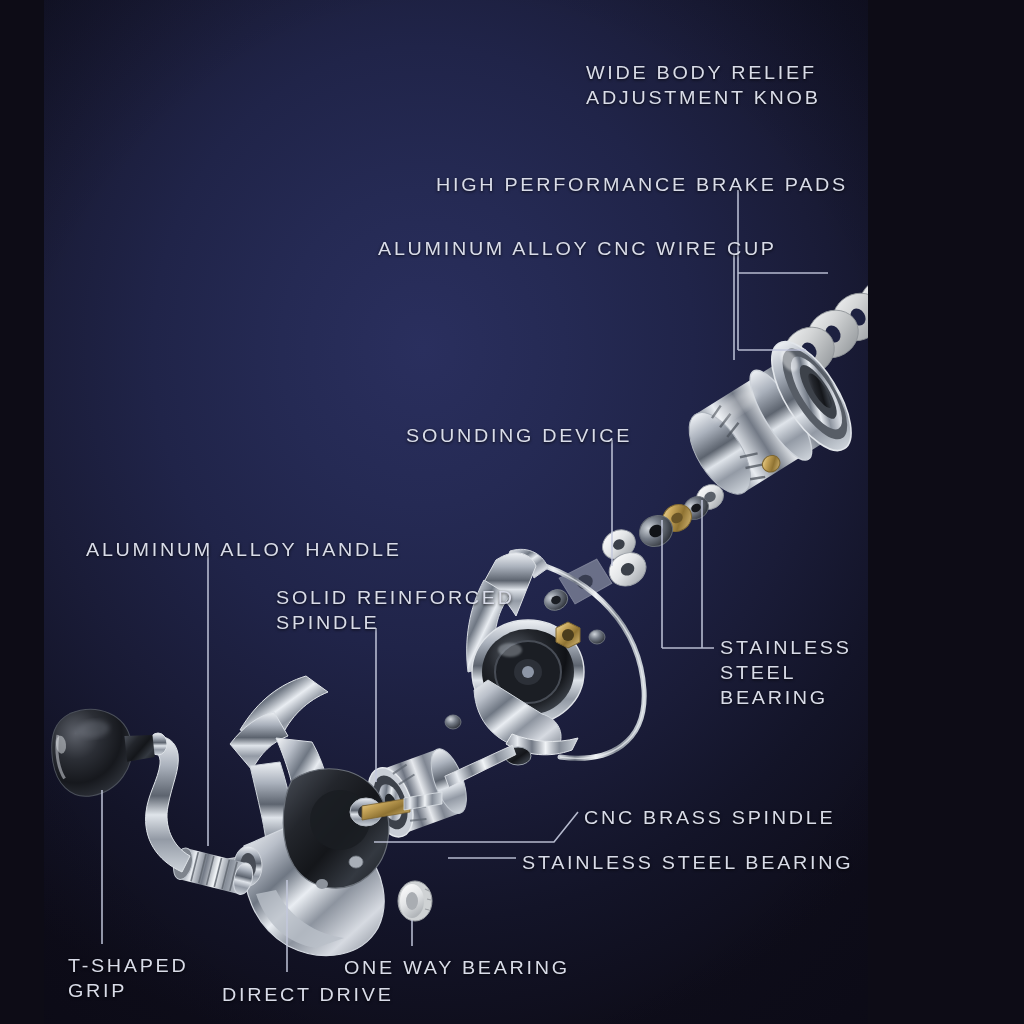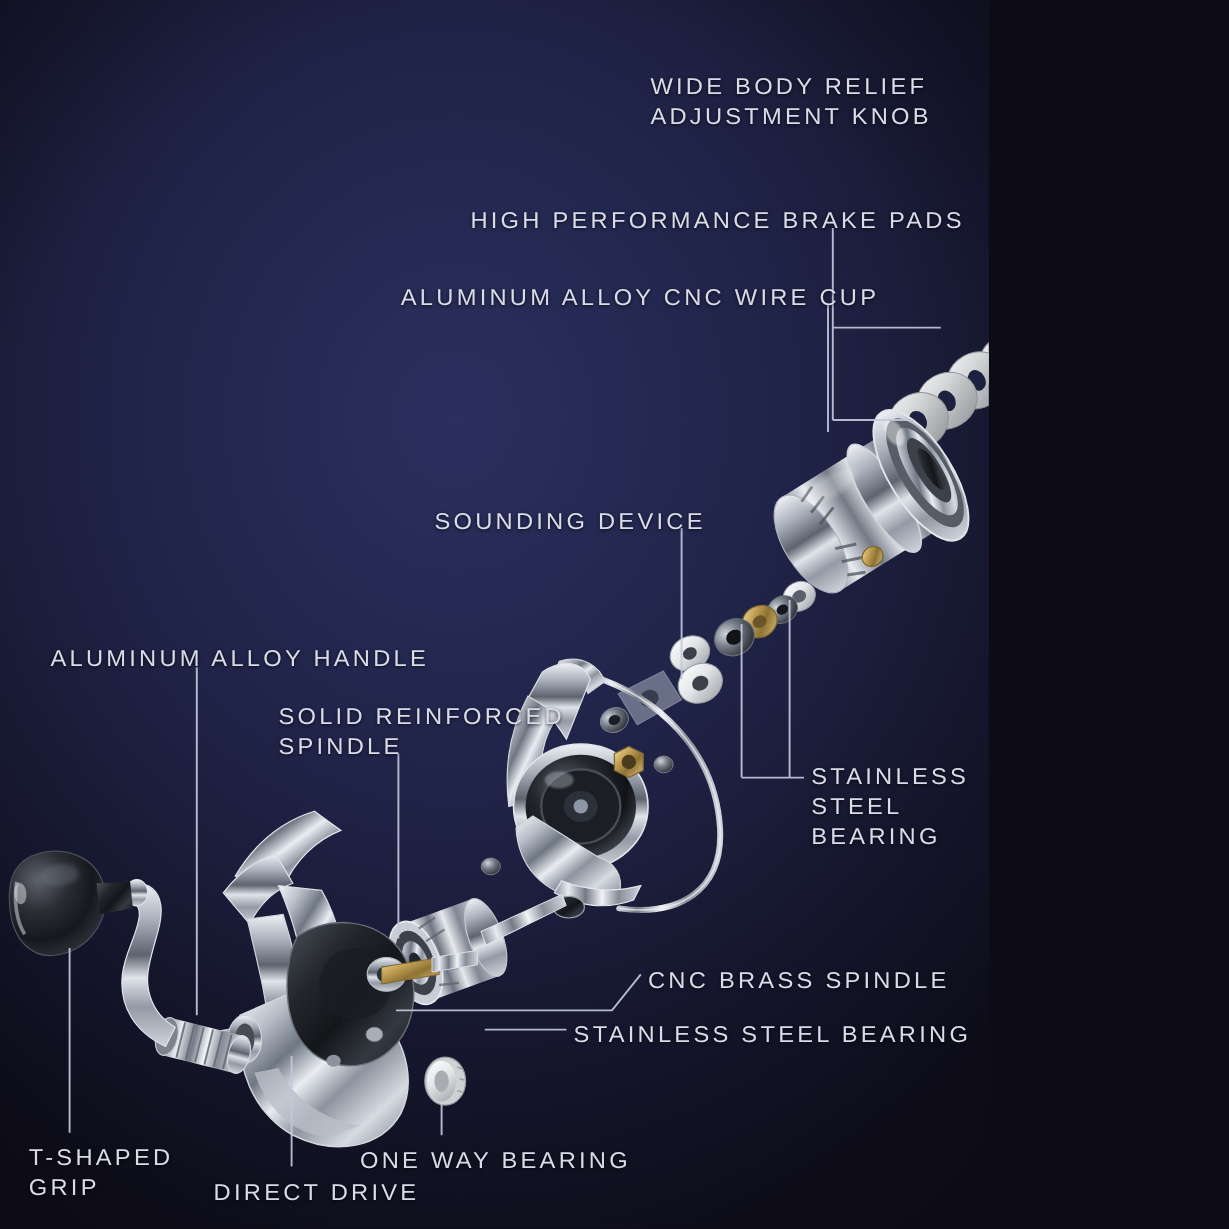--- a/index.html
+++ b/index.html
@@ -13,20 +13,21 @@
     overflow: hidden;
     font-family: "Liberation Sans", sans-serif;
     background:
       radial-gradient(ellipse 78% 70% at 46% 34%,
         #2a2f5e 0%,
         #252a54 22%,
         #202449 42%,
         #1a1c38 62%,
         #131428 80%,
         #0e0d1a 100%);
+    margin-left: 44px;
   }
   #stage::after{
     content:"";
     position:absolute; inset:0;
     background: radial-gradient(ellipse 120% 110% at 50% 50%,
       rgba(0,0,0,0) 45%, rgba(5,4,12,.55) 82%, rgba(3,2,9,.85) 100%);
     pointer-events:none;
   }
   svg.layer {
     position: absolute; left:0; top:0;

